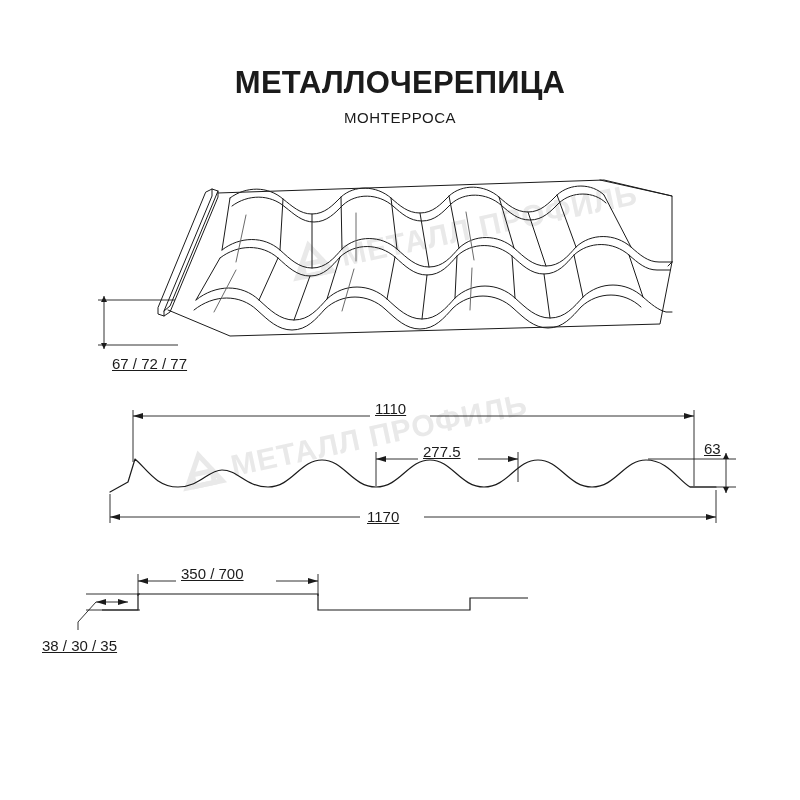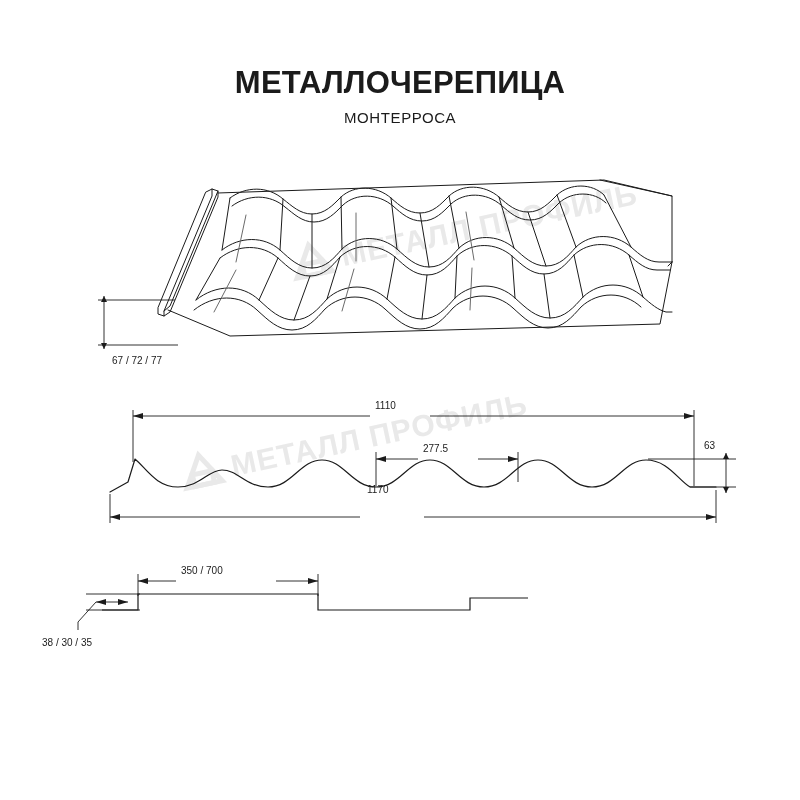--- a/index.html
+++ b/index.html
@@ -37,29 +37,30 @@
   }
   .title-sub {
     margin-top: 9px;
     font-size: 15px;
     font-weight: normal;
     letter-spacing: 0.6px;
     color: #1b1b1b;
   }
   .label {
     position: absolute;
-    font-size: 10px;
+    font-size: 15px;
     color: #1b1b1b;
     white-space: nowrap;
+    text-decoration: underline;
   }
   .lbl-height   { left: 112px; top: 355px; }
   .lbl-1110     { left: 375px; top: 400px; }
   .lbl-2775     { left: 423px; top: 443px; text-align: center; }
   .lbl-42       { left: 704px; top: 440px; }
-  .lbl-1170     { left: 367px; top: 484px; }
+  .lbl-1170     { left: 367px; top: 508px; }
   .lbl-350400   { left: 181px; top: 565px; }
   .lbl-253035   { left: 42px;  top: 637px; }
 
   svg { display: block; }
   .wm-text {
     font-family: "Liberation Sans", sans-serif;
     font-size: 30px;
     font-weight: bold;
     fill: #e9e9e9;
     letter-spacing: 1px;

